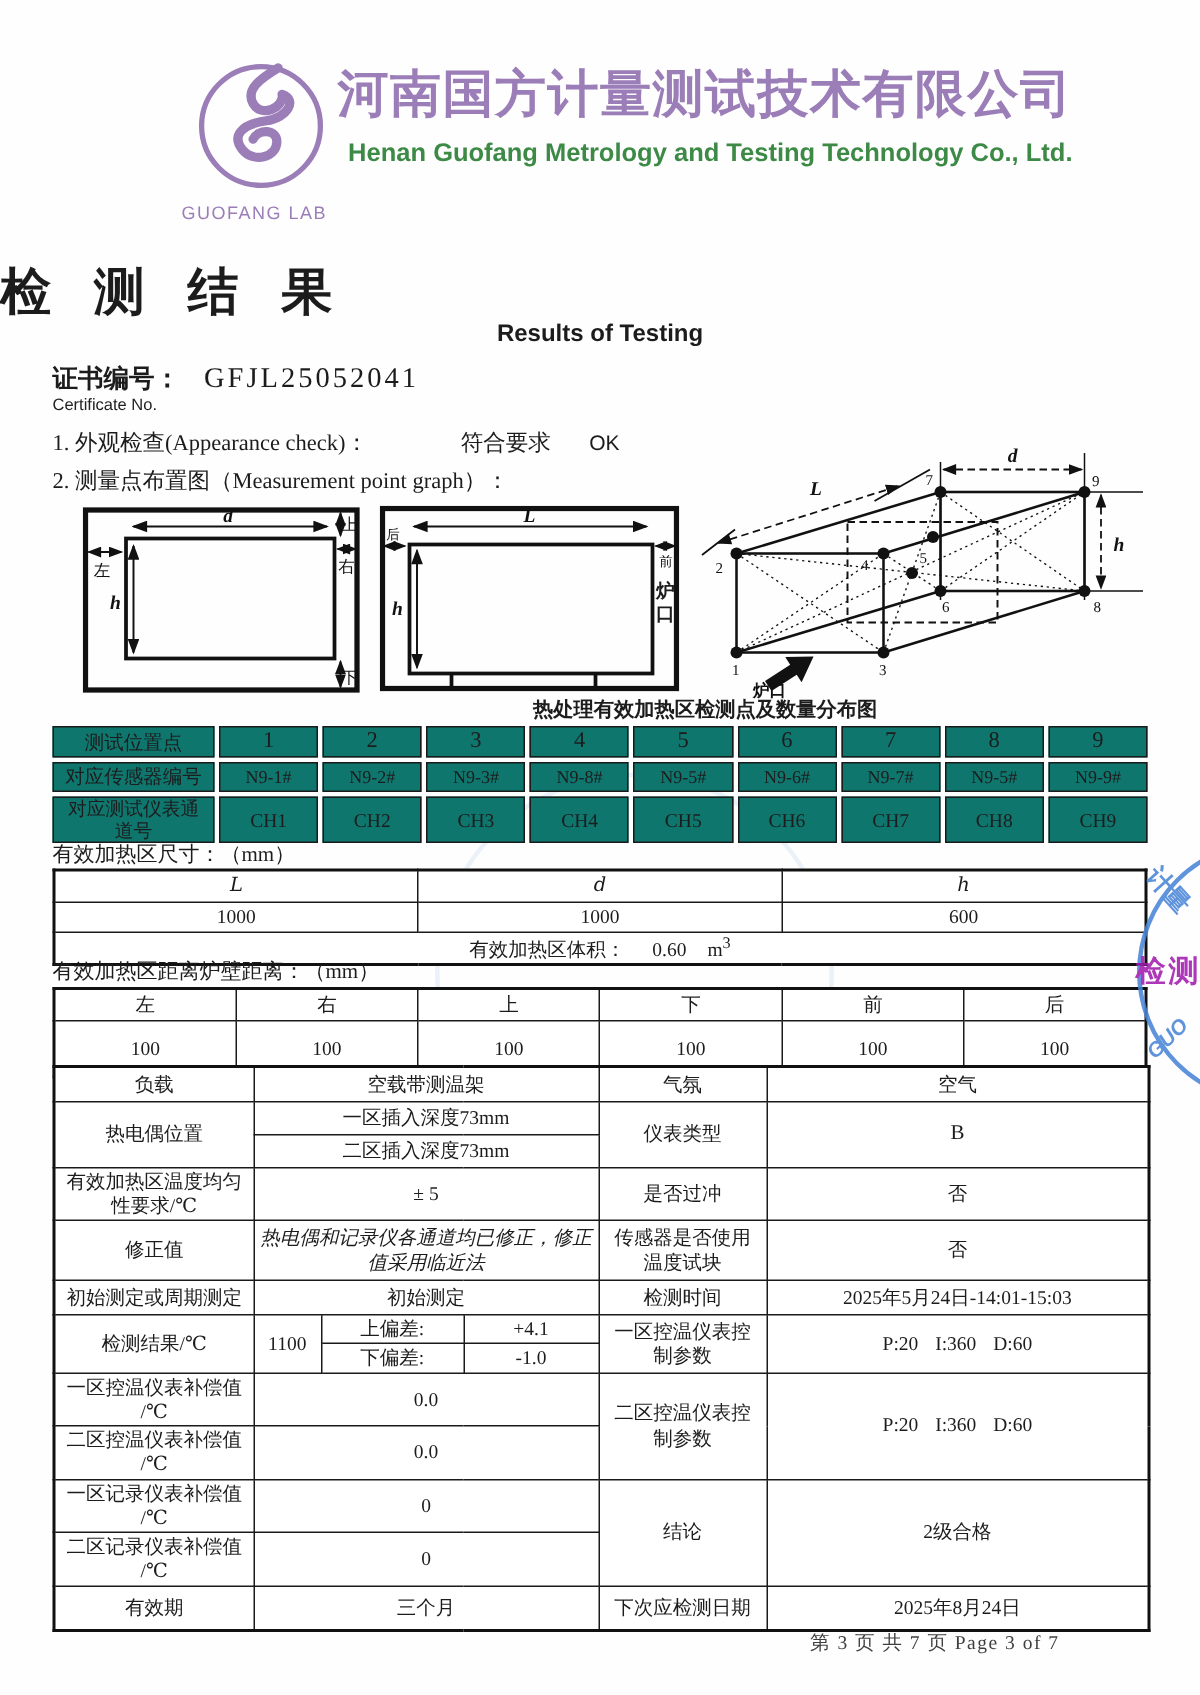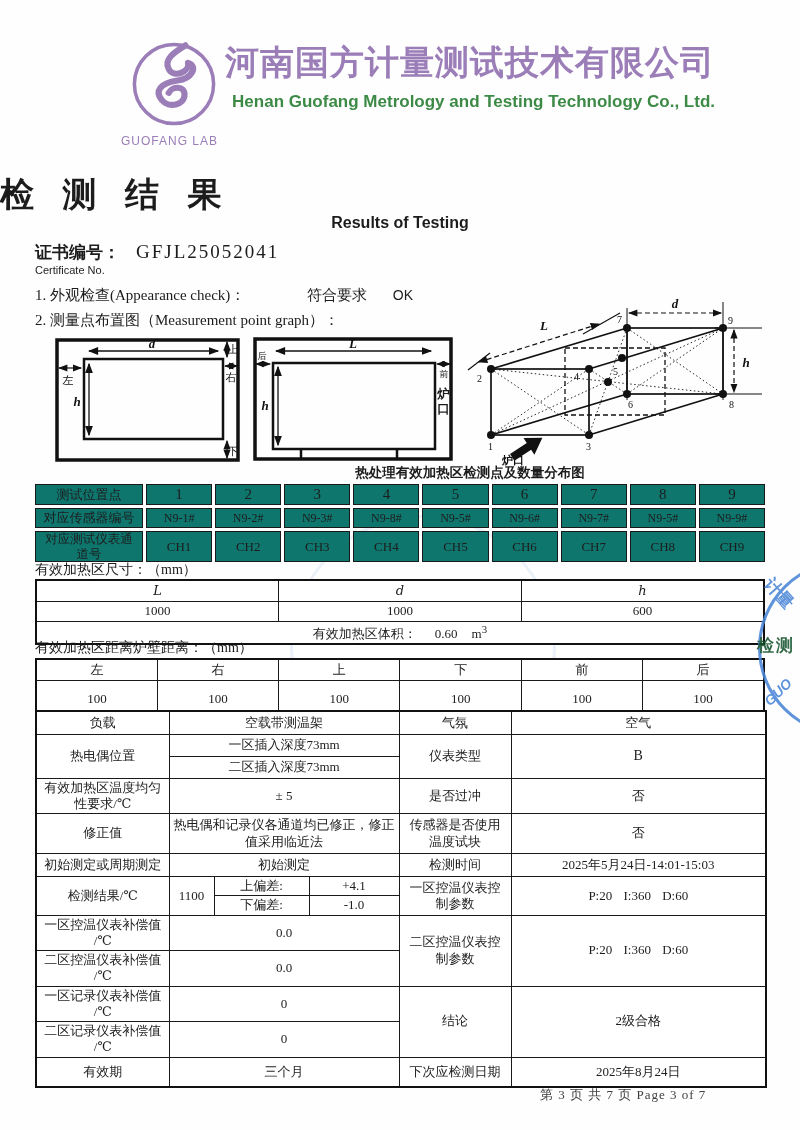--- a/index.html
+++ b/index.html
@@ -45,30 +45,30 @@
   .sec-label { position:absolute; left:35px; font-size:14px; }
   table.std { border-collapse:collapse; table-layout:fixed; width:730px; background:#fff; }
   table.std td { border:1.5px solid #1a1a1a; text-align:center; vertical-align:middle; font-size:13px; padding:1px 2px; line-height:1.25; }
   table.std { border:2px solid #111; }
   .abs { position:absolute; left:35px; }
   .ital { font-style:italic; font-family:"DejaVu Serif",serif; font-size:15px; }
   .vol-val { margin-left:18px; }
   .vol-unit { margin-left:14px; }
   .prewrap { white-space:pre-line; }
   .pid { word-spacing:8px; }
-  .small { font-size:12.5px; }
+  .small { font-size:12.5px;font-style:italic; }
   
   .next-cn { position:absolute; left:0; top:1055px; width:800px; text-align:center; font-size:14px; }
   .next-en { position:absolute; left:0; top:1073px; width:800px; text-align:center; font-family:"Liberation Sans",sans-serif; font-size:13px; }
   .page-info { position:absolute; left:540px; top:1086px; width:250px; font-size:13px; letter-spacing:1px; color:#3f3f3f; }
   
   .stamp { position:absolute; left:756px; top:556px; width:180px; height:184px; opacity:.88; }
   .stamp .ring { position:absolute; left:2px; top:4px; width:170px; height:170px; border:3.5px solid #4a86d8; border-radius:50%; }
   .stamp .s-top { position:absolute; left:6px; top:26px; color:#4a86d8; font-size:17px; font-weight:bold; transform:rotate(48deg); }
-  .stamp .s-mid { position:absolute; left:1px; top:78px; color:#14532d; font-size:17px; font-weight:bold; letter-spacing:2px; }
+  .stamp .s-mid { position:absolute; left:1px; top:78px; color:#a21caf; font-size:20px; font-weight:bold; letter-spacing:2px; }
   .stamp .s-bot { position:absolute; left:6px; top:128px; color:#4a86d8; font-family:"Liberation Sans",sans-serif; font-size:14px; font-weight:bold; font-style:italic; transform:rotate(-44deg); }
   .watermark { position:absolute; left:290px; top:515px; width:260px; height:260px; border:3px solid rgba(110,160,210,.14); border-radius:50%; pointer-events:none; }
   .watermark span { position:absolute; left:50px; top:105px; font-size:34px; color:rgba(110,160,210,.10); letter-spacing:6px; }
   svg text { fill:#111; }
 </style>
 </head>
 <body>
 
 <div class="page">
 

